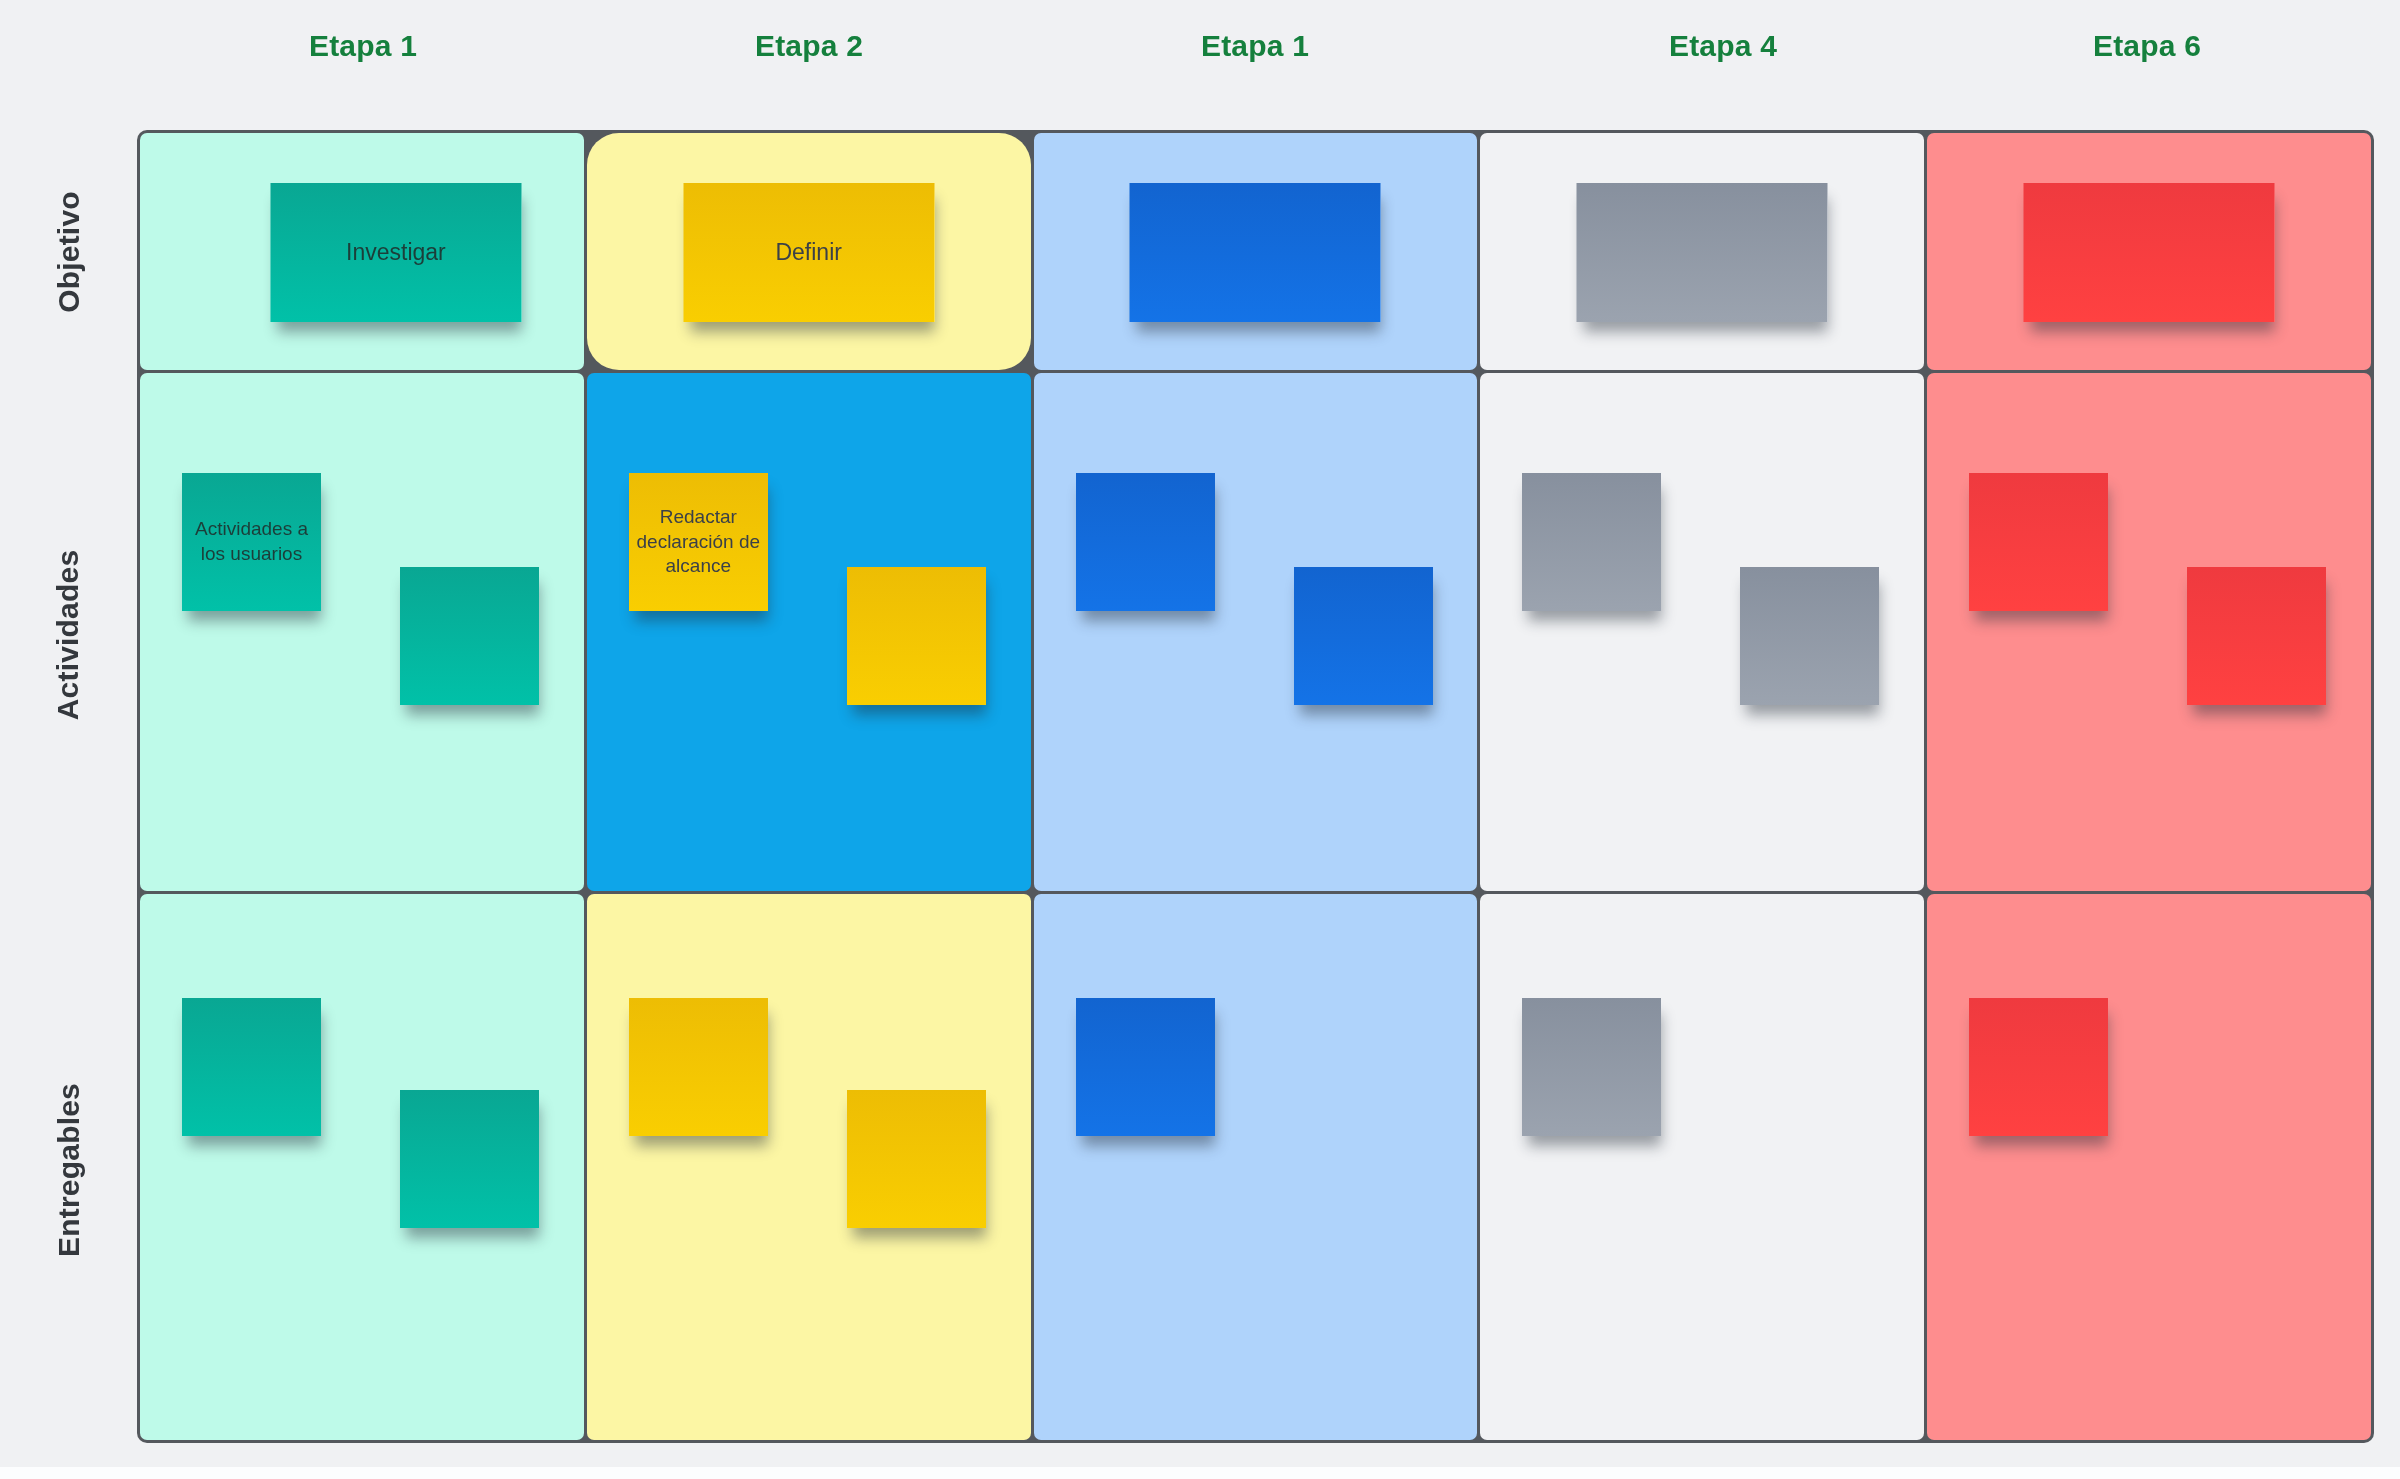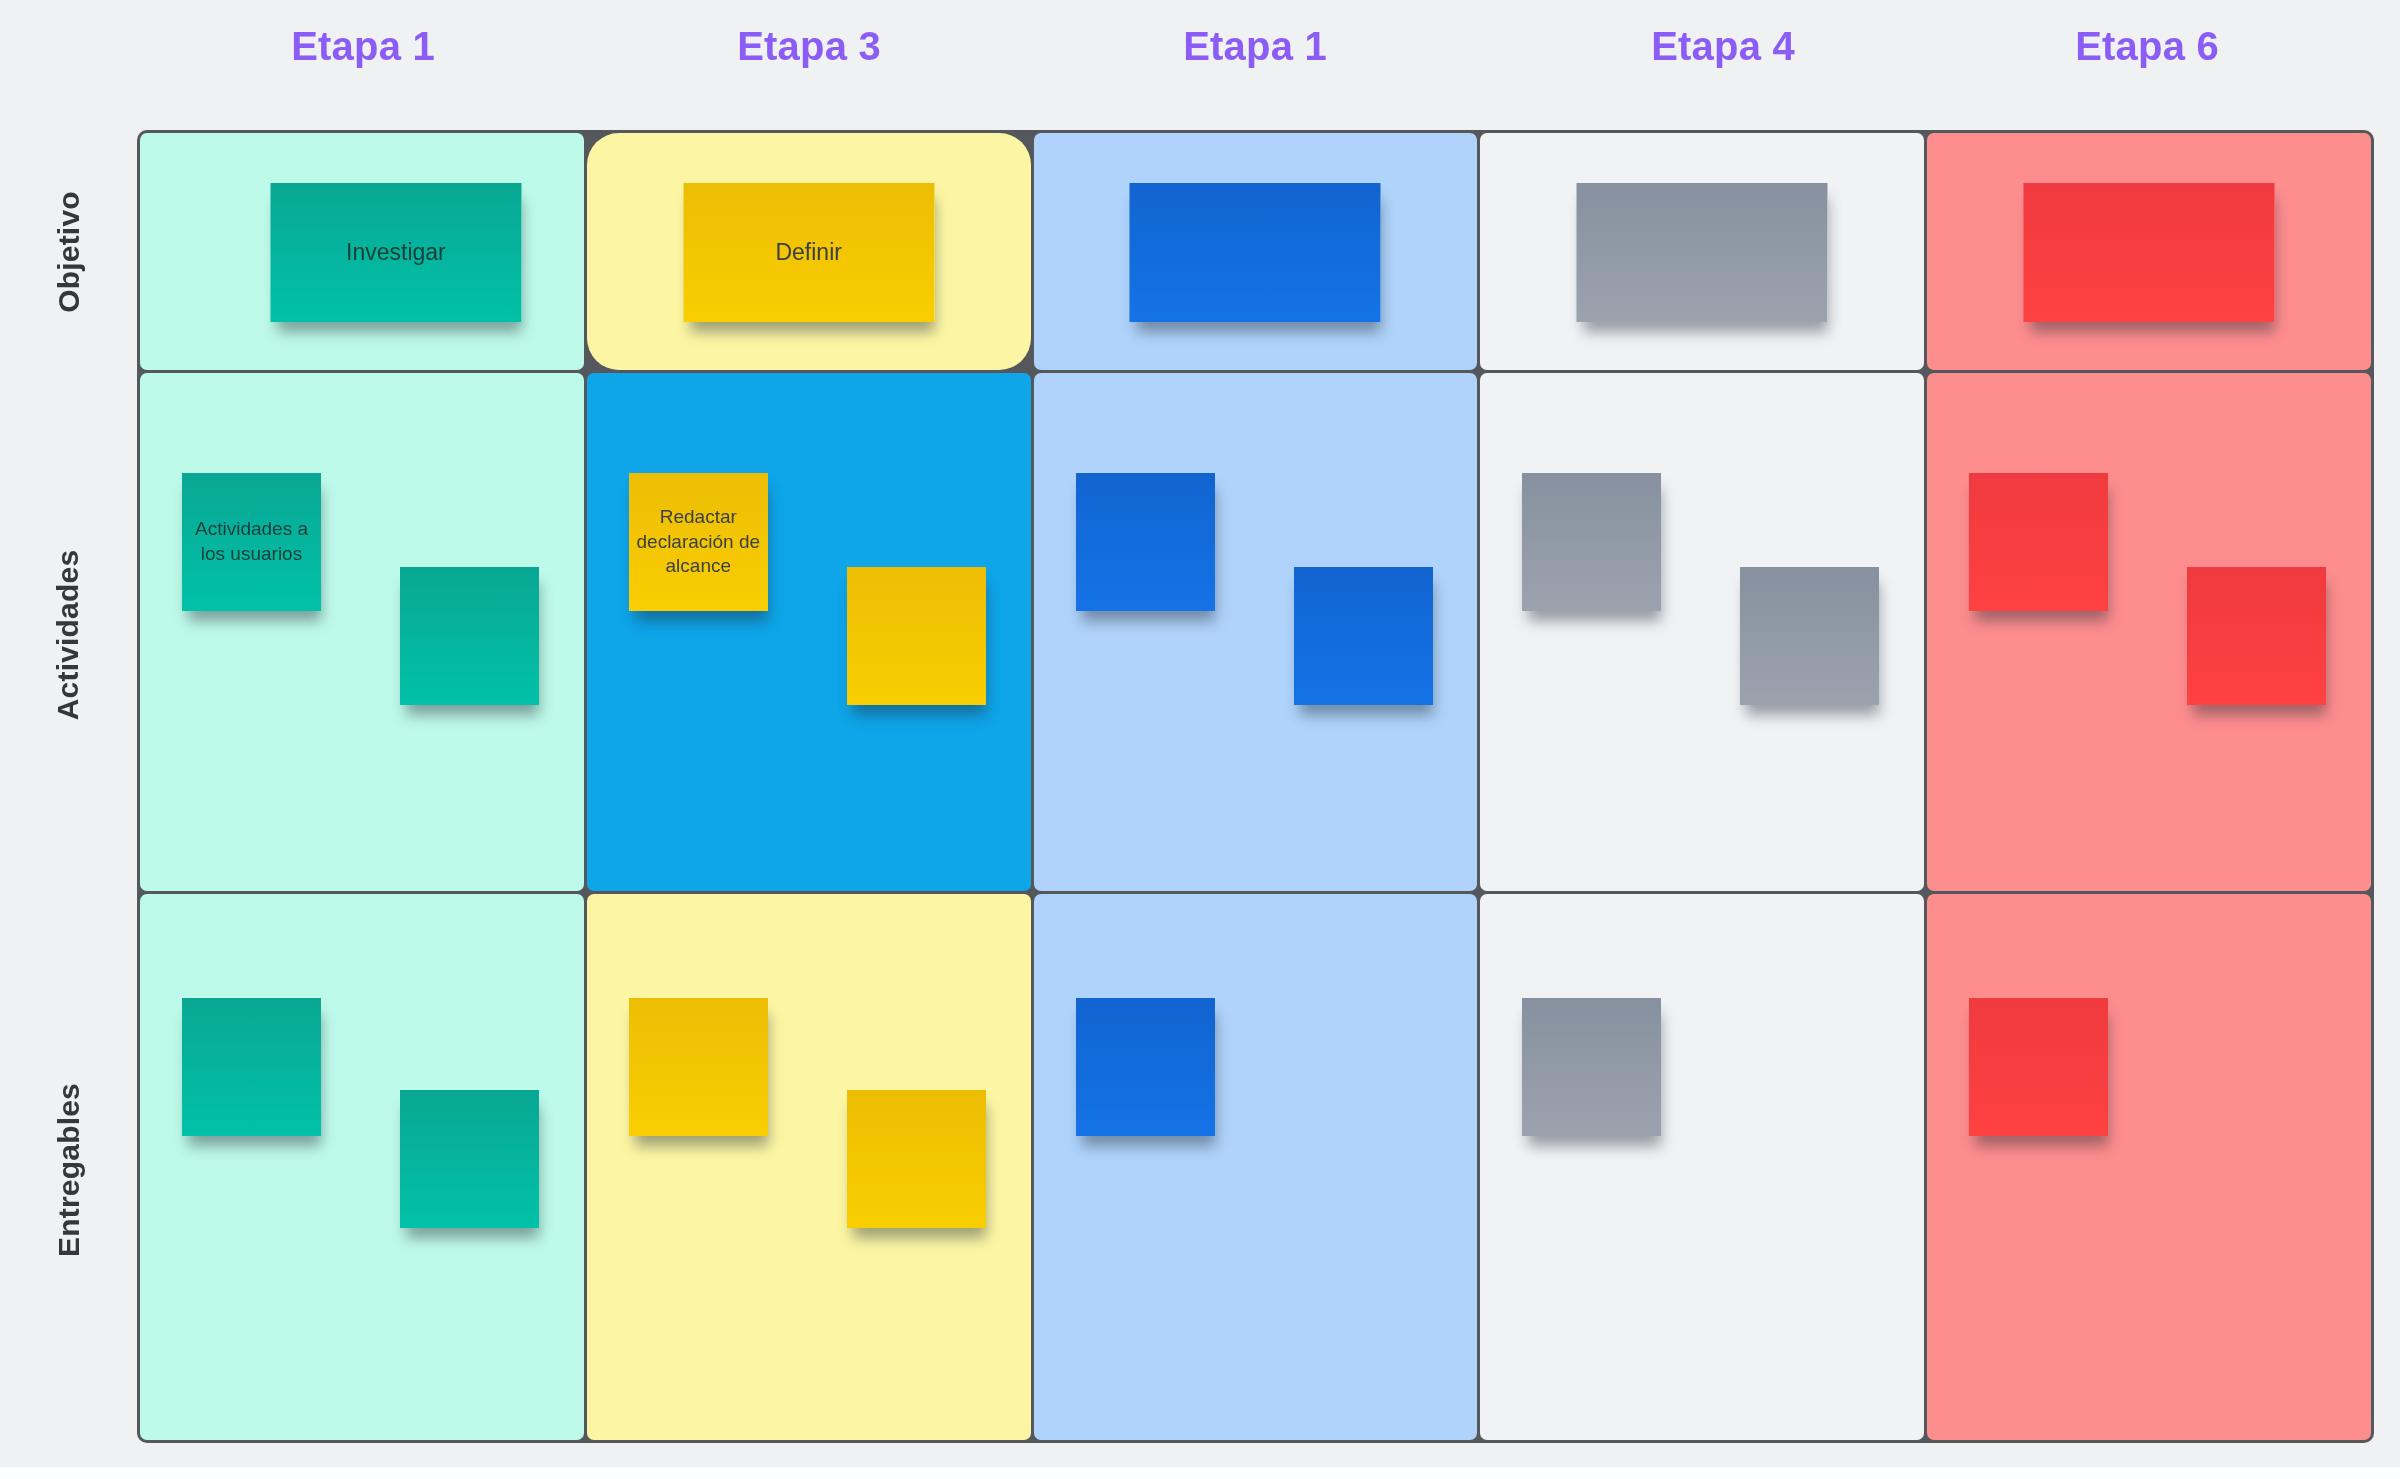--- a/index.html
+++ b/index.html
@@ -8,21 +8,21 @@
     background:#F0F1F3;
     font-family:"Liberation Sans", sans-serif;
     position:relative;
     overflow:hidden;
     -webkit-font-smoothing:antialiased;
   }
   
   .col-header{
     position:absolute;top:24px;height:44px;width:446px;
     display:flex;align-items:center;justify-content:center;
-    font-size:40px;font-weight:bold;color:#8b5cf6;letter-spacing:.2px;
+    font-size:30px;font-weight:bold;color:#15803d;letter-spacing:.2px;
   }
   
   .row-label{
     position:absolute;left:0;width:137px;
     display:flex;align-items:center;justify-content:center;
   }
   .row-label span{
     transform:rotate(-90deg);white-space:nowrap;
     font-size:30px;font-weight:bold;color:#34383D;letter-spacing:.2px;
   }
@@ -59,21 +59,21 @@
   
   #bottom-strip{
     position:absolute;left:0;bottom:0;width:2400px;height:12px;
     background:#FCFDFE;
   }
 </style>
 </head>
 <body style="background: rgb(240, 241, 243);">
 
 <div class="col-header" style="left:140px">Etapa 1</div>
-<div class="col-header" style="left:586px">Etapa 3</div>
+<div class="col-header" style="left:586px">Etapa 2</div>
 <div class="col-header" style="left:1032px">Etapa 1</div>
 <div class="col-header" style="left:1500px">Etapa 4</div>
 <div class="col-header" style="left:1924px">Etapa 6</div>
 
 <div class="row-label" style="top:130px;height:243px">
     <span>Objetivo</span>
   </div>
 <div class="row-label" style="top:373px;height:524px">
     <span>Actividades</span>
   </div>

